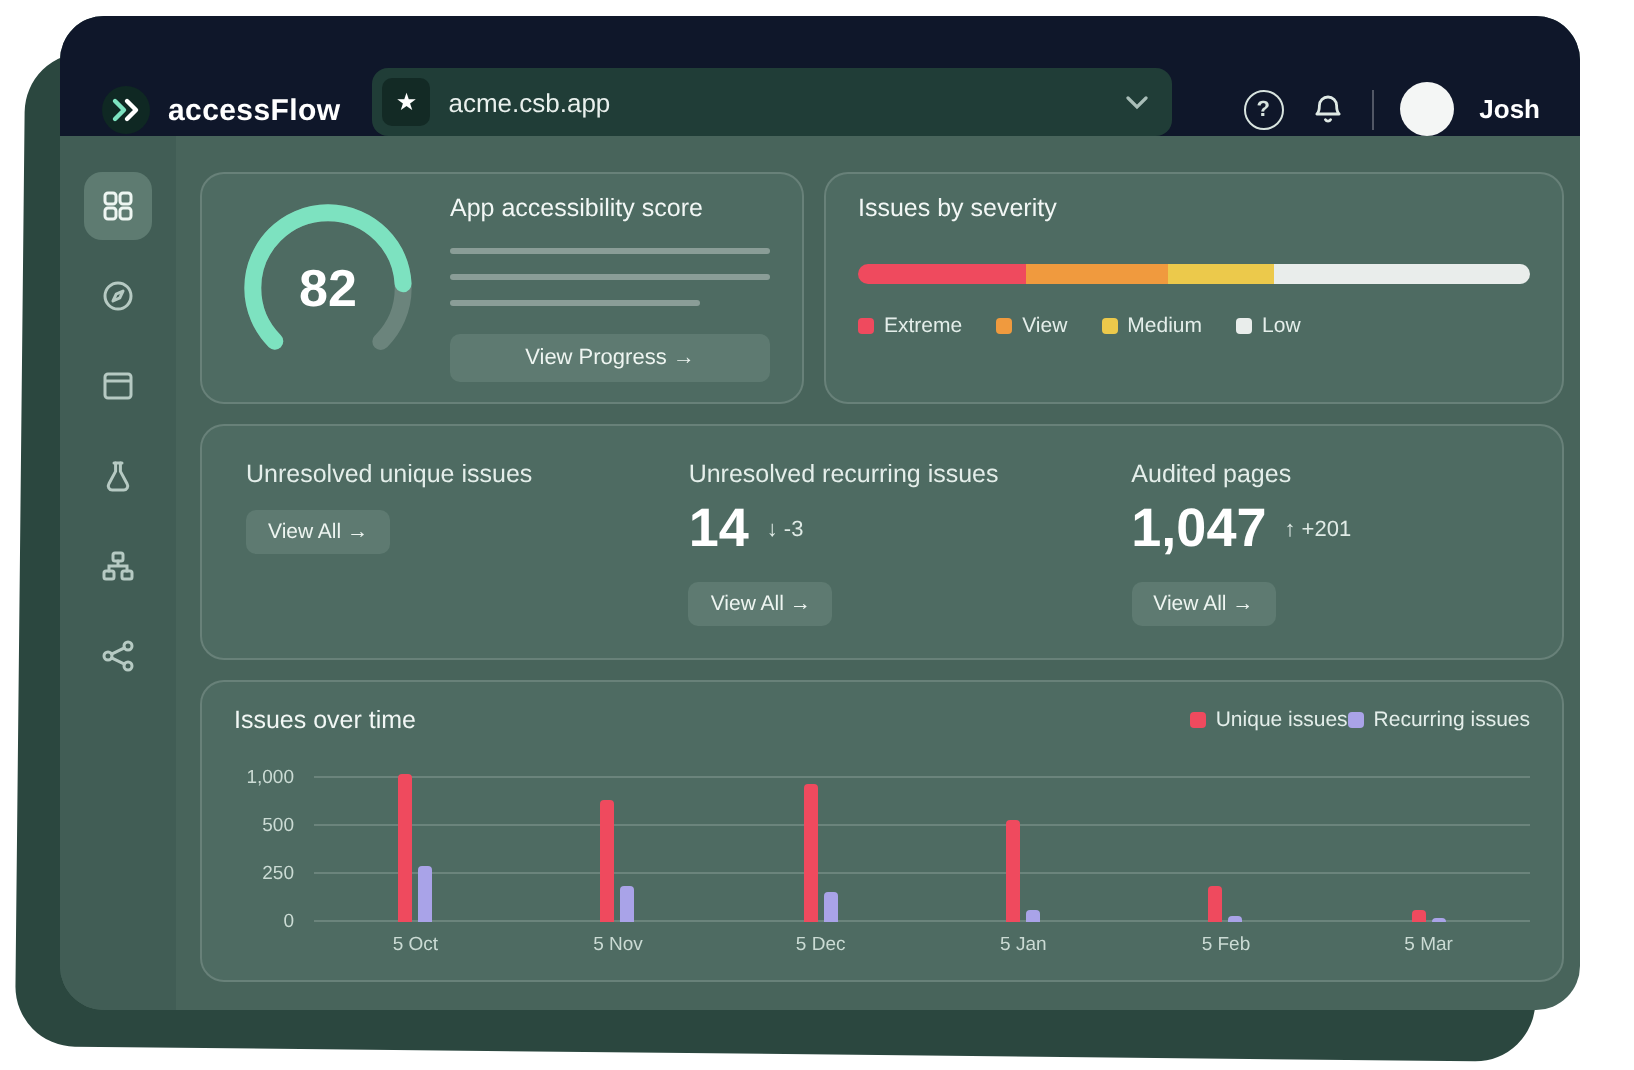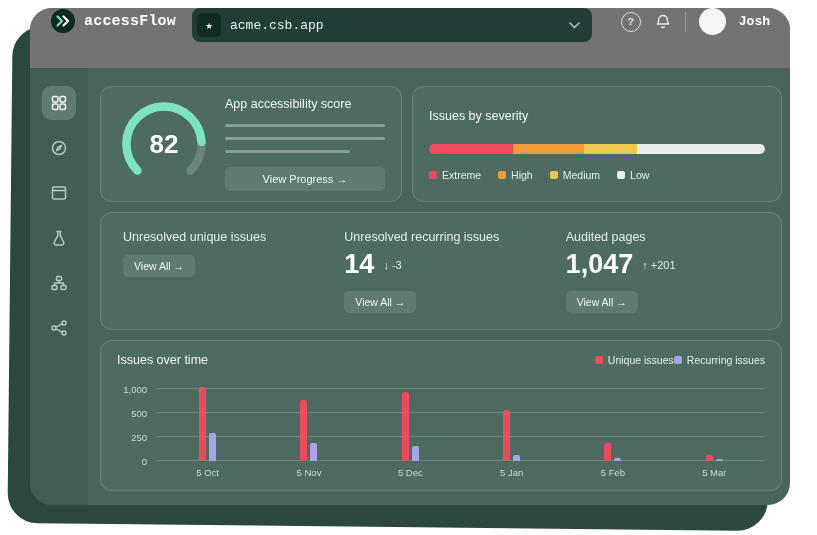--- a/index.html
+++ b/index.html
@@ -11,21 +11,21 @@
     background:#2b473f; border-radius:30px;
     transform: translate(-20px, 22px) rotate(0.6deg);
   }
   .window {
     position:absolute; left:30px; top:8px; width:760px; height:497px;
     background:#48645b; border-radius:22px; overflow:hidden;
     display:flex; flex-direction:column;
   }
 
   
-  .topbar { height:60px; background:#737373; display:flex; align-items:flex-start; padding:0 20px; flex:0 0 auto;font-family:Liberation Mono, monospace; }
+  .topbar { height:60px; background:#0f172a; display:flex; align-items:flex-end; padding:0 20px; flex:0 0 auto; }
   .brand { display:flex; align-items:center; gap:8px; }
   .brand-name { color:#ffffff; font-weight:bold; font-size:15px; letter-spacing:.2px; }
   .site-select { margin-left:16px; width:400px; height:34px; background:#203d37; border-radius:8px; display:flex; align-items:center; padding:0 12px 0 5px; gap:9px; cursor:pointer; }
   .site-badge { width:24px; height:24px; background:#132a25; border-radius:5px; color:#ffffff; display:flex; align-items:center; justify-content:center; font-size:12px; }
   .site-value { color:#e9f0ed; font-size:13px; flex:1; }
   .topbar-right { margin-left:auto; display:flex; align-items:center; gap:13px; }
   .help-icon { width:20px; height:20px; border:1.5px solid #d8e4df; border-radius:50%; color:#d8e4df; display:flex; align-items:center; justify-content:center; font-size:11px; font-weight:bold; cursor:pointer; }
   .bell { display:flex; align-items:center; cursor:pointer; }
   .topbar-divider { width:1px; height:20px; background:rgba(255,255,255,.28); }
   .avatar { width:27px; height:27px; border-radius:50%; background:#f4f6f5; cursor:pointer; }
@@ -48,21 +48,21 @@
   .gauge { position:relative; width:94px; height:94px; flex:0 0 auto; }
   .gauge svg { width:94px; height:94px; }
   .gauge .track { fill:none; stroke:rgba(255,255,255,.17); stroke-width:9; stroke-linecap:round; stroke-dasharray:188.5 62.9; transform:rotate(135deg); transform-origin:50% 50%; }
   .gauge .meter { fill:none; stroke:#7de2c0; stroke-width:9; stroke-linecap:round; stroke-dasharray:154.6 96.8; transform:rotate(135deg); transform-origin:50% 50%; }
   .gauge-value { position:absolute; inset:0; display:flex; align-items:center; justify-content:center; color:#ffffff; font-size:26px; font-weight:bold; }
   .score-right { flex:1; display:flex; flex-direction:column; }
   .skeleton-lines { margin-top:13px; display:flex; flex-direction:column; gap:10px; }
   .skeleton { height:3px; border-radius:2px; background:rgba(255,255,255,.34); }
   .view-progress { margin-top:14px; width:100%; }
 
-  .severity-card { flex:1; padding:22px 16px; }
+  .severity-card { flex:1; padding:10px 16px; }
   .sev-bar { display:flex; height:10px; border-radius:6px; overflow:hidden; margin-top:21px; }
   .legend-row { display:flex; gap:17px; margin-top:15px; }
   .legend-item { display:flex; align-items:center; gap:5px; font-size:10.5px; color:#e4eeea; }
   .legend-swatch { width:8px; height:8px; border-radius:2px; flex:0 0 auto; }
 
   .stats-card { height:118px; flex:0 0 auto; display:flex; align-items:flex-start; padding:17px 22px;gap:28px; }
   .stat-col { flex:1; display:flex; flex-direction:column; align-items:flex-start; }
   .stat-label { font-size:12.5px; color:#e4eeea; }
   .stat-number-row { display:flex; align-items:center; gap:9px; margin-top:5px; }
   .stat-value { font-size:27px; font-weight:bold; color:#ffffff; }
@@ -218,21 +218,21 @@
               <div style="width: 16%; background: rgb(236, 201, 75);"></div>
               <div style="width: 38%; background: rgb(233, 237, 235);"></div>
             </div>
           <div class="legend-row">
               <div class="legend-item">
                 <span class="legend-swatch" style="background:#ef4a5e"></span>
                 <span>Extreme</span>
               </div>
               <div class="legend-item">
                 <span class="legend-swatch" style="background:#f09a3e"></span>
-                <span>High</span>
+                <span>View</span>
               </div>
               <div class="legend-item">
                 <span class="legend-swatch" style="background:#ecc94b"></span>
                 <span>Medium</span>
               </div>
               <div class="legend-item">
                 <span class="legend-swatch" style="background:#e9edeb"></span>
                 <span>Low</span>
               </div>
             </div>

